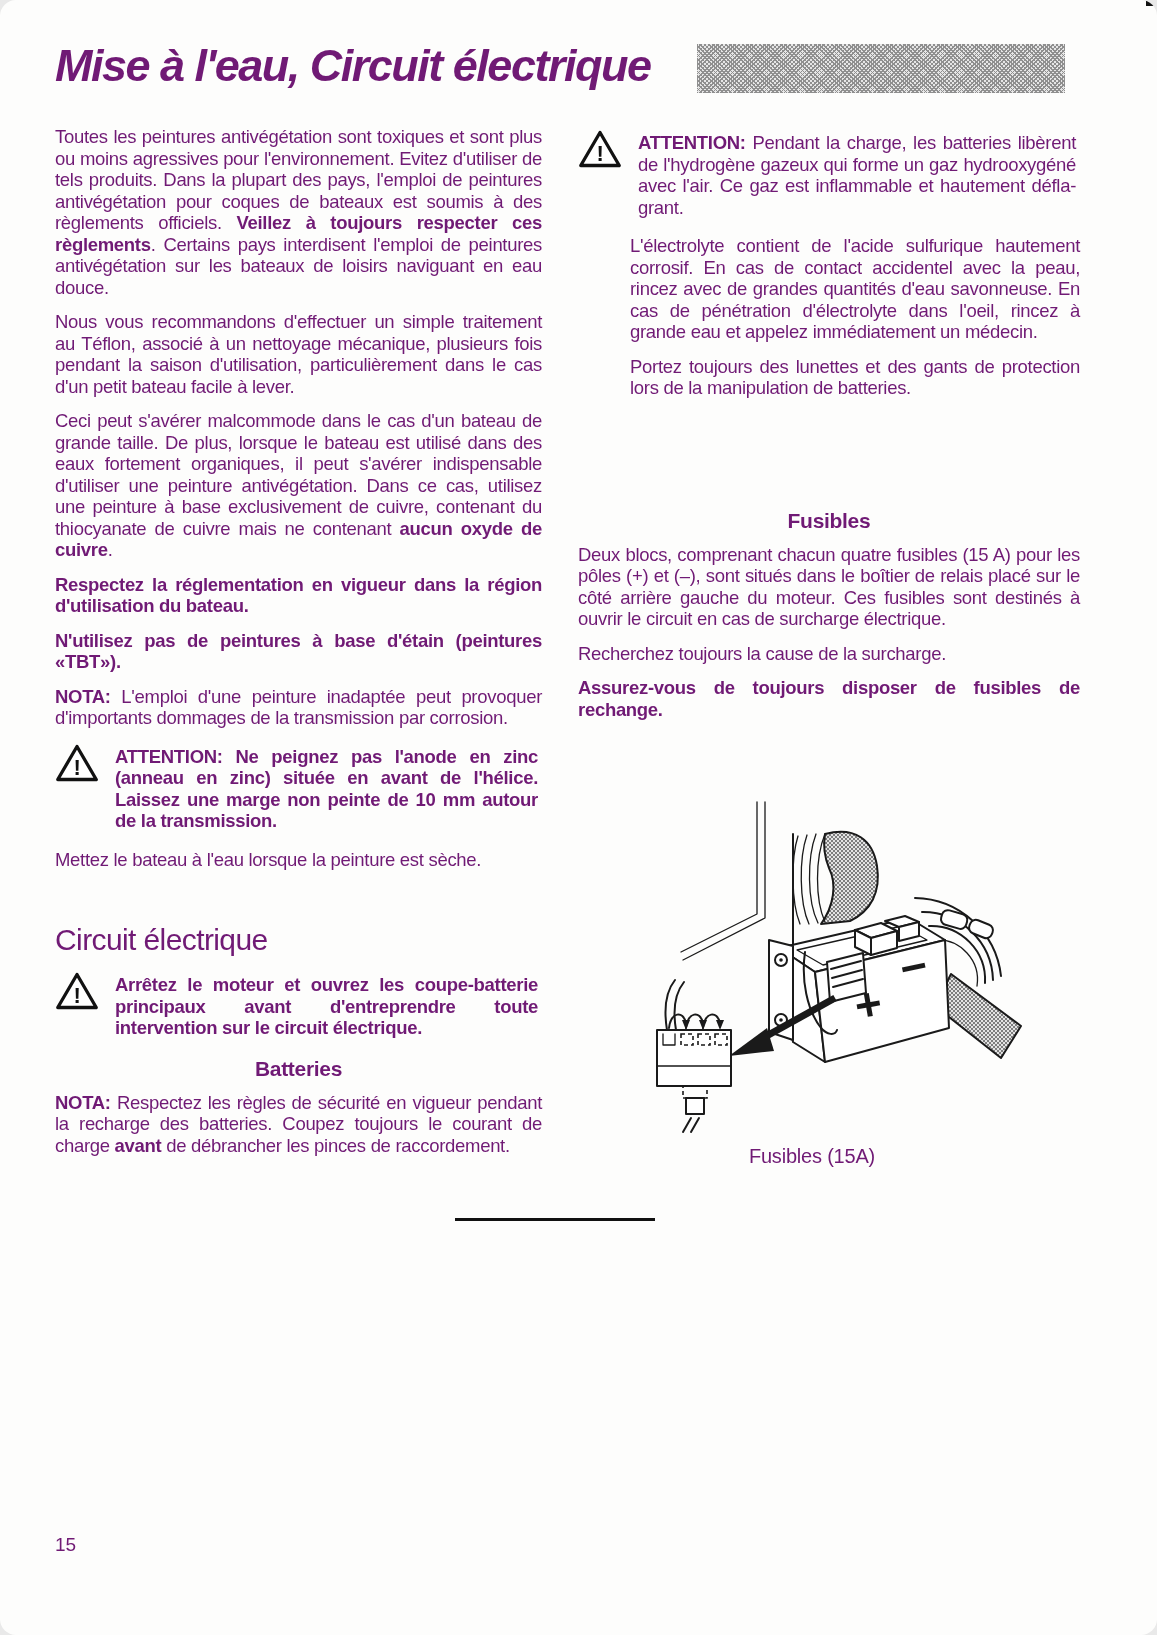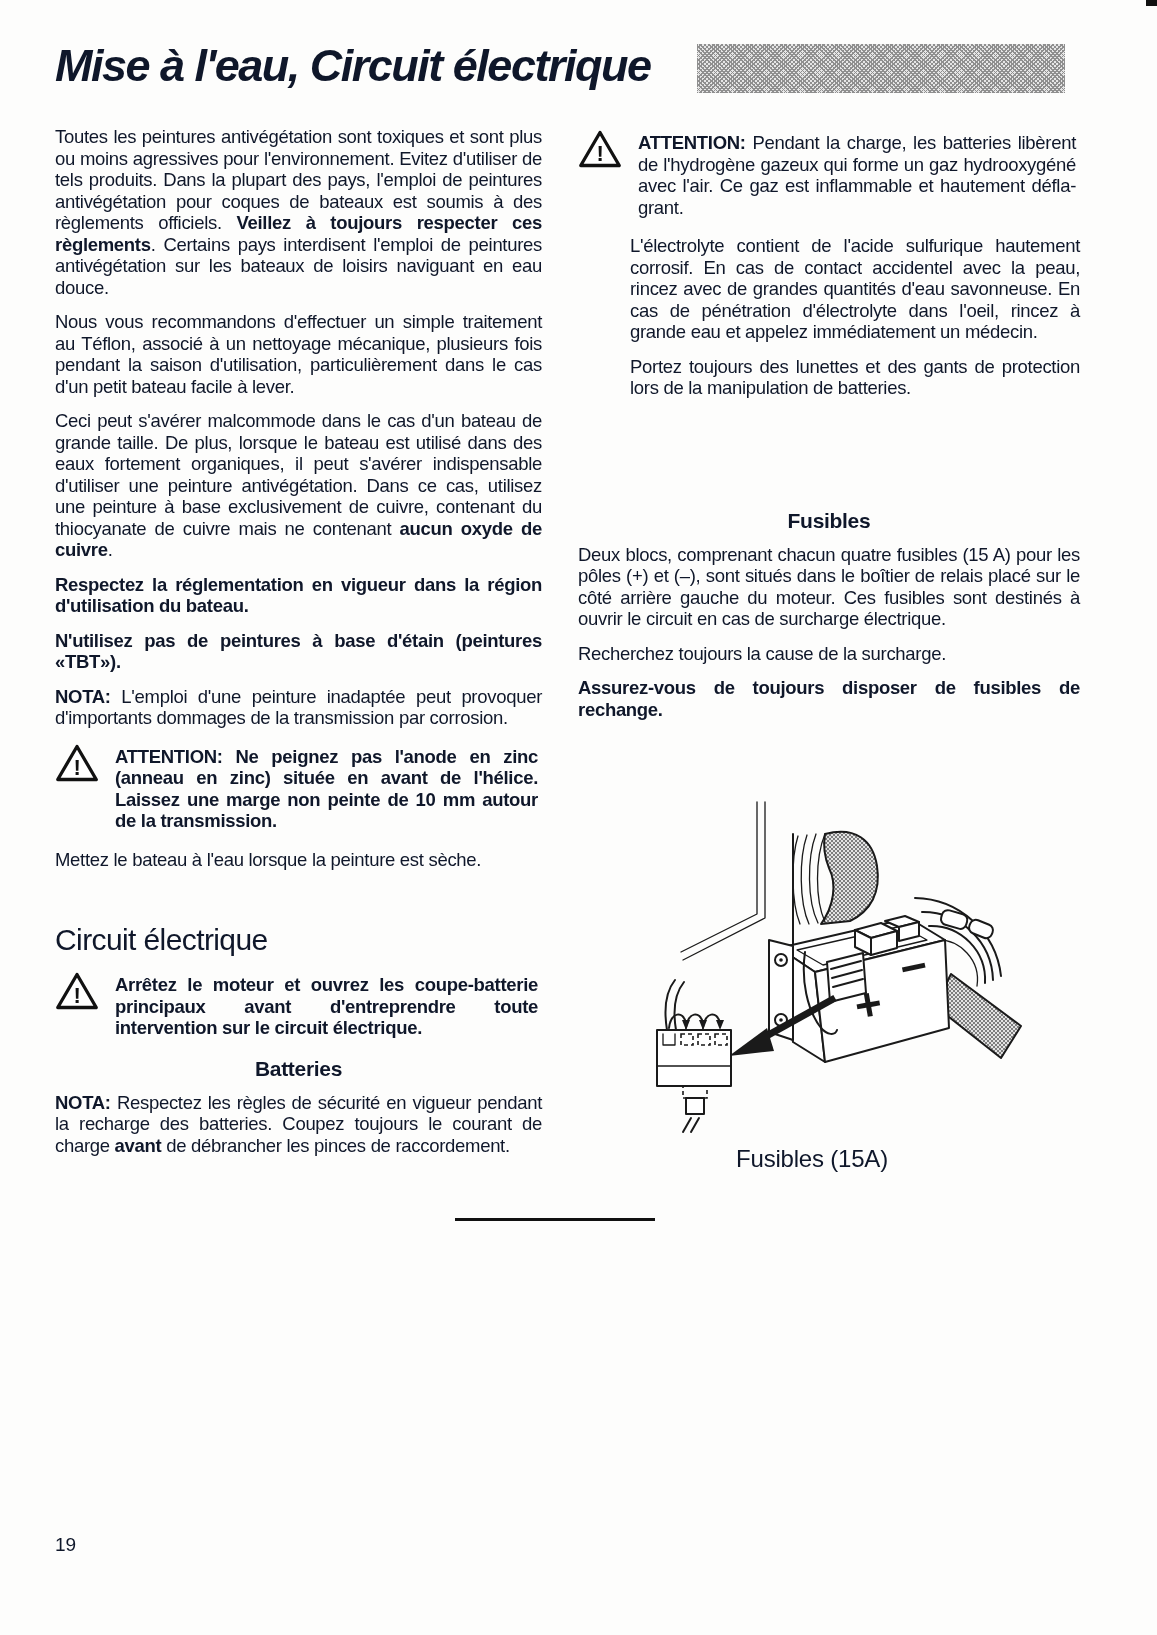--- a/index.html
+++ b/index.html
@@ -1,23 +1,24 @@
 <!DOCTYPE html>
 <html><head>
 <meta charset="utf-8">
 <style>
   html,body{margin:0;padding:0;background:#e9e9e9;}
   .page{
     position:relative;
     width:1157px;height:1635px;
     margin:0 auto;
     background:#fdfdfc;
-    color:#0f172a;
+    color:#701a75;
     font-family:"Liberation Sans", sans-serif;
     overflow:hidden;
+    border-radius:16px;
   }
   .corner-mark{position:absolute;left:1146px;top:0;width:11px;height:6px;background:#111;}
   .page-title{
     position:absolute;left:55px;top:40px;margin:0;
     font-size:45px;font-weight:bold;font-style:italic;
     letter-spacing:-1.5px;white-space:nowrap;
   }
   .title-band{
     position:absolute;left:697px;top:44px;width:368px;height:49px;
     background-color:#e6e6e6;
@@ -32,21 +33,21 @@
   .bold, b{font-weight:bold;}
   h2.section{font-size:30px;line-height:32px;font-weight:normal;letter-spacing:-0.6px;margin:54px 0 14px 0;text-align:left;}
   h3.sub{font-size:21px;line-height:23px;font-weight:bold;margin:14px 0 12px 0;text-align:center;}
   h3.gap-top{margin-top:110px;}
   .warning{display:flex;gap:12px;margin:2px 0 13px 0;}
   .warn-tri{flex:0 0 44px;margin-top:1px;}
   .warning p{margin:4px;}
   .indent{margin-left:52px;}
   .divider{position:absolute;left:455px;top:1218px;width:200px;height:3px;background:#111;}
   .figure{position:absolute;left:597px;top:790px;width:430px;}
-  .figure-caption{margin-top:6px;text-align:center;font-size:24px;letter-spacing:-0.2px;}
+  .figure-caption{margin-top:6px;text-align:center;font-size:20px;letter-spacing:-0.2px;}
   .page-number{position:absolute;left:55px;top:1534px;font-size:19px;}
   
   .ln{fill:none;stroke:#1a1a1a;stroke-width:2;stroke-linecap:round;stroke-linejoin:round;}
   .thin{fill:none;stroke:#1a1a1a;stroke-width:1.3;stroke-linecap:round;stroke-linejoin:round;}
   .fw{fill:#ffffff;stroke:#1a1a1a;stroke-width:2;stroke-linejoin:round;}
   .fill{fill:#1a1a1a;stroke:none;}
   .ht{fill:url(#ht);stroke:#1a1a1a;stroke-width:2;stroke-linejoin:round;}
   .dash{fill:none;stroke:#1a1a1a;stroke-width:1.6;stroke-dasharray:4 3;}
   .sym{font-family:"Liberation Sans",sans-serif;font-weight:bold;fill:#1a1a1a;}
 </style>
@@ -215,15 +216,15 @@
         <rect class="fw" x="89" y="308" width="18" height="16"></rect>
         <path class="ln" d="M94 328 L86 342"></path>
         <path class="ln" d="M102 328 L94 342"></path>
       </g>
     </svg>
     <figcaption class="figure-caption">Fusibles (15A)</figcaption>
   </figure>
 
   <div class="divider"></div>
 
-  <div class="page-number">19</div>
+  <div class="page-number">15</div>
 
 </div>
 
 </body></html>

